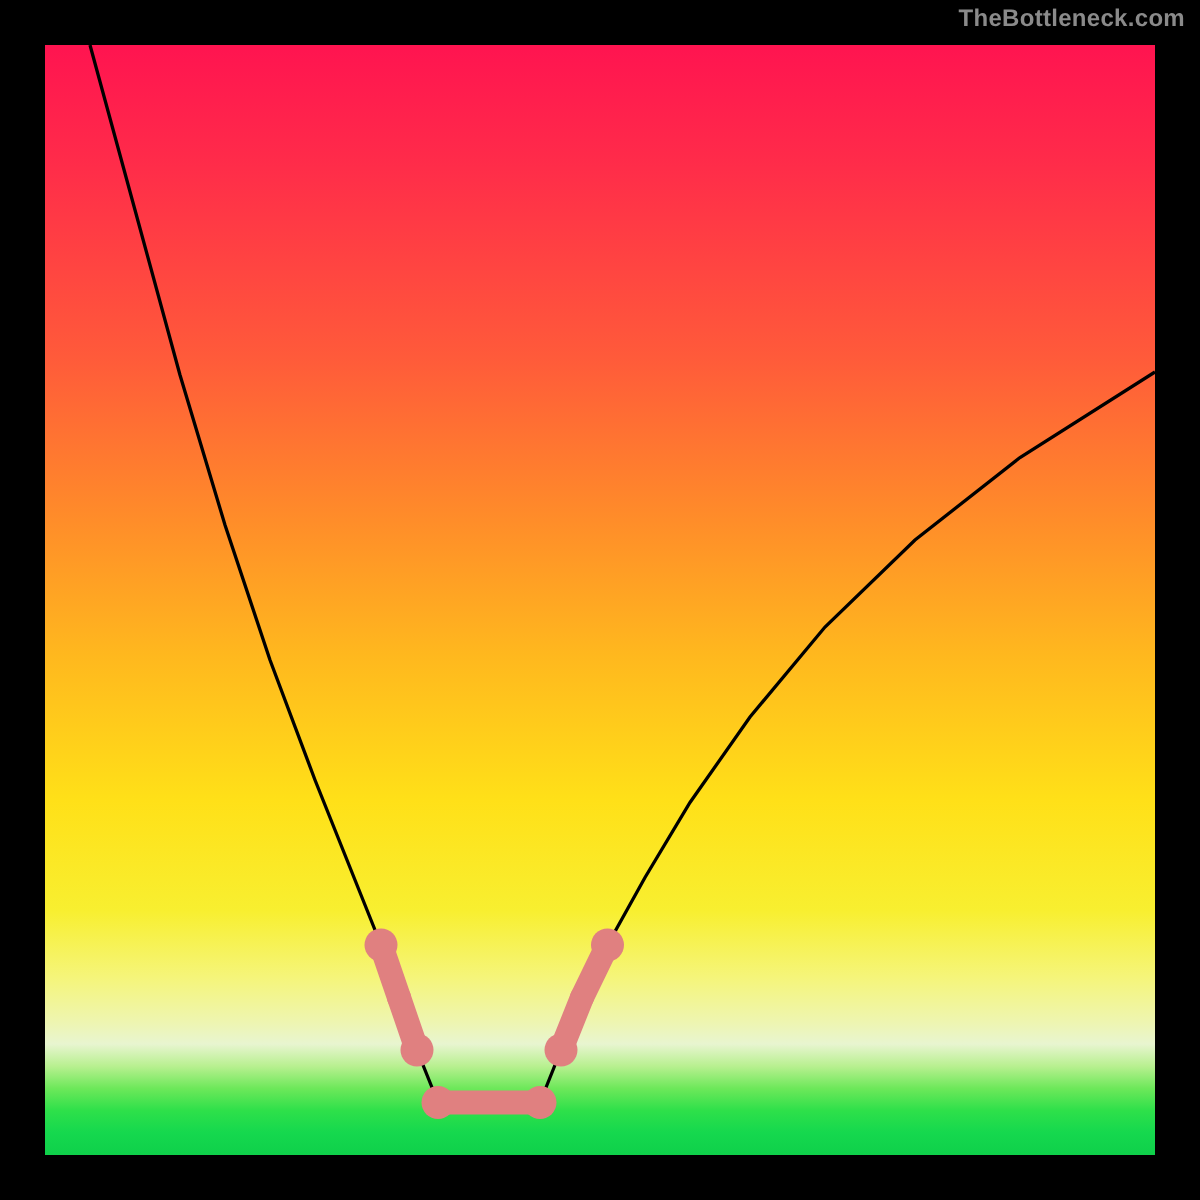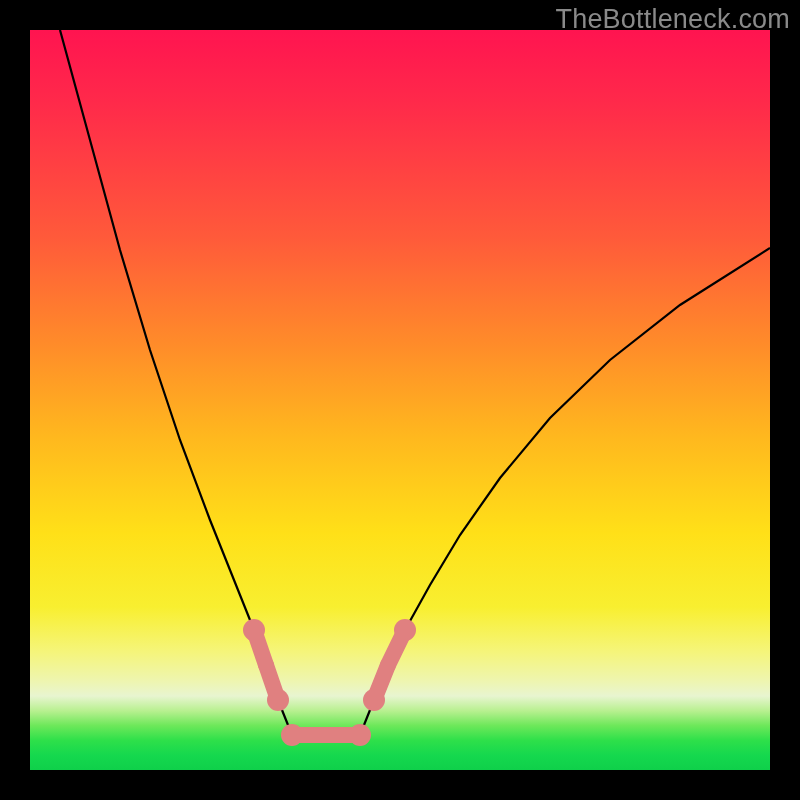--- a/index.html
+++ b/index.html
@@ -43,23 +43,24 @@
       #2ee04a 96%,
       #15d84e 98%,
       #0fd04a 100%
     );
   }
   .watermark {
     position: absolute;
     top: 4px;
     right: 10px;
     color: #8a8a8a;
-    font-size: 27px;
+    font-size: 16px;
     letter-spacing: 0.2px;
     z-index: 5;
+    font-weight: bold;
   }
   svg.curve {
     position: absolute;
     left: 0;
     top: 0;
     width: 740px;
     height: 740px;
     z-index: 3;
   }
   .marker {

